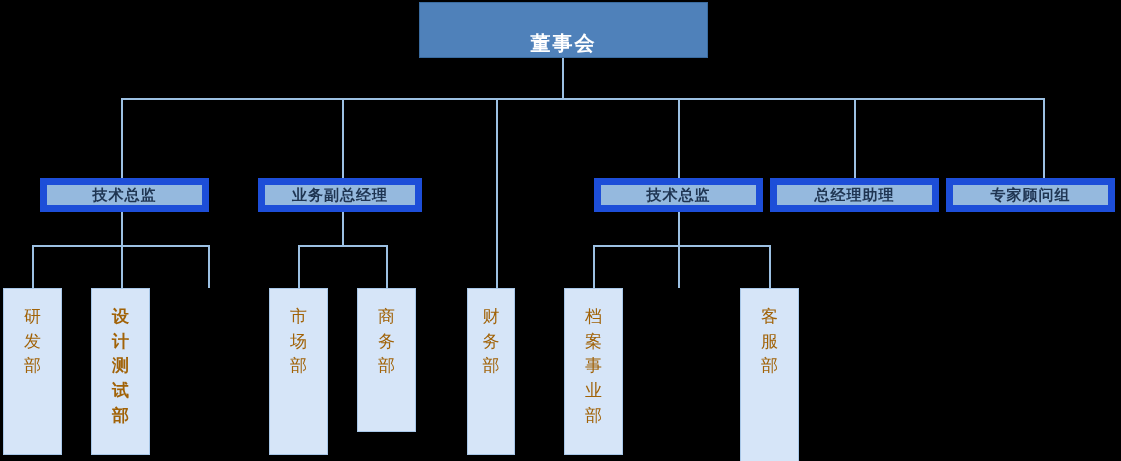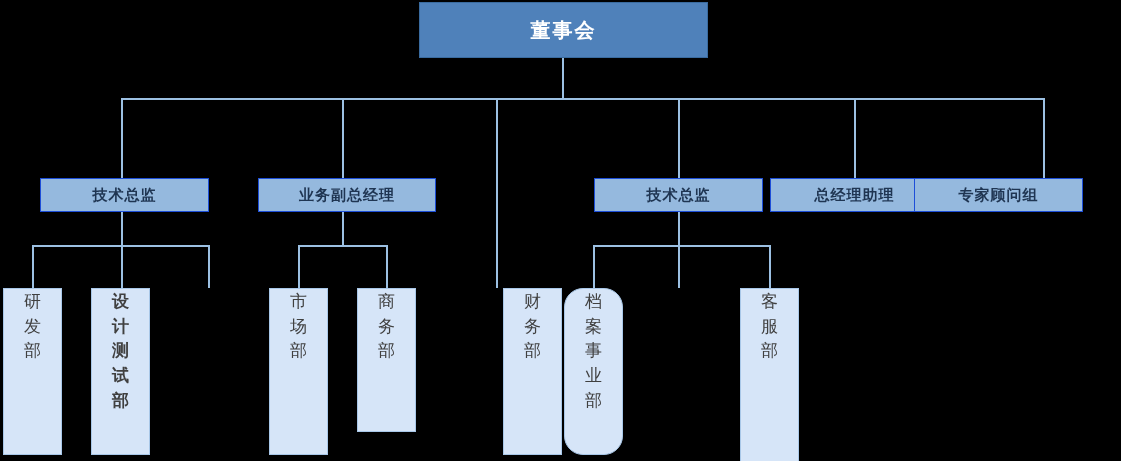--- a/index.html
+++ b/index.html
@@ -39,84 +39,84 @@
     background: #4f81ba;
     border: 1px solid #3a6b9f;
     color: #ffffff;
     font-weight: bold;
     font-size: 20px;
     letter-spacing: 2px;
   }
 
   .node.mid {
     background: #95b9de;
-    border: 1px solid #1d4ed8;
+    border: 7px solid #1d4ed8;
     color: #1f3552;
     font-weight: bold;
     font-size: 15px;
     letter-spacing: 1px;
   }
 
   .node.leaf {
     background: #d6e5f8;
     border: 1px solid #a8c7e8;
-    color: #404040;
+    color: #a16207;
     font-weight: normal;
     font-size: 17px;
     align-items: flex-start;
-    padding-top: 0;
+    padding-top: 15px;
   }
 
   .vtext {
     display: block;
     line-height: 1.45;
     letter-spacing: 0;
     width: 1em;
     word-break: break-all;
     white-space: normal;
   }
 </style>
 </head>
 <body>
 
 <div id="canvas">
 
-  <div class="node root" style="left:419px; top:2px; width:289px; height:56px;">
+  <div class="node root" style="left:419px; top:2px; width:289px; height:56px;align-items:flex-end;">
     <span>董事会</span>
   </div>
 
   <div class="line v" style="left:562px; top:58px; height:41px;"></div>
 
   <div class="line h" style="left:121px; top:98px; width:924px;"></div>
 
   <div class="line v" style="left:121px; top:98px; height:80px;"></div>
   <div class="line v" style="left:342px; top:98px; height:80px;"></div>
   <div class="line v" style="left:678px; top:98px; height:80px;"></div>
   <div class="line v" style="left:854px; top:98px; height:80px;"></div>
   <div class="line v" style="left:1043px; top:98px; height:80px;"></div>
 
   <div class="line v" style="left:496px; top:98px; height:190px;"></div>
 
   <div class="node mid" style="left:40px; top:178px; width:169px; height:34px;">
     <span>技术总监</span>
   </div>
 
-  <div class="node mid" style="left:258px; top:178px; width:178px; height:34px;">
+  <div class="node mid" style="left:258px; top:178px; width:164px; height:34px;">
     <span>业务副总经理</span>
   </div>
 
   <div class="node mid" style="left:594px; top:178px; width:169px; height:34px;">
     <span>技术总监</span>
   </div>
 
   <div class="node mid" style="left:770px; top:178px; width:169px; height:34px;">
     <span>总经理助理</span>
   </div>
 
-  <div class="node mid" style="left:914px; top:178px; width:169px; height:34px;">
+  <div class="node mid" style="left:946px; top:178px; width:169px; height:34px;">
     <span>专家顾问组</span>
   </div>
 
   <div class="line v" style="left:121px; top:212px; height:34px;"></div>
   <div class="line h" style="left:32px; top:245px; width:178px;"></div>
   <div class="line v" style="left:32px; top:245px; height:43px;"></div>
   <div class="line v" style="left:121px; top:245px; height:43px;"></div>
   <div class="line v" style="left:208px; top:245px; height:43px;"></div>
 
   <div class="line v" style="left:342px; top:212px; height:34px;"></div>
@@ -140,25 +140,25 @@
 
 
   <div class="node leaf" style="left:269px; top:288px; width:59px; height:167px;justify-content:center;">
     <span class="vtext">市场部</span>
   </div>
 
   <div class="node leaf" style="left:357px; top:288px; width:59px; height:144px;text-align:center;">
     <span class="vtext">商务部</span>
   </div>
 
-  <div class="node leaf" style="left:467px; top:288px; width:59px; height:167px;margin-left:36px;">
+  <div class="node leaf" style="left:467px; top:288px; width:48px; height:167px;">
     <span class="vtext">财务部</span>
   </div>
 
-  <div class="node leaf" style="left:564px; top:288px; width:59px; height:167px;border-radius:19px;">
+  <div class="node leaf" style="left:564px; top:288px; width:59px; height:167px;">
     <span class="vtext">档案事业部</span>
   </div>
 
 
   <div class="node leaf" style="left:740px; top:288px; width:59px; height:194px;">
     <span class="vtext">客服部</span>
   </div>
 
 </div>
 

